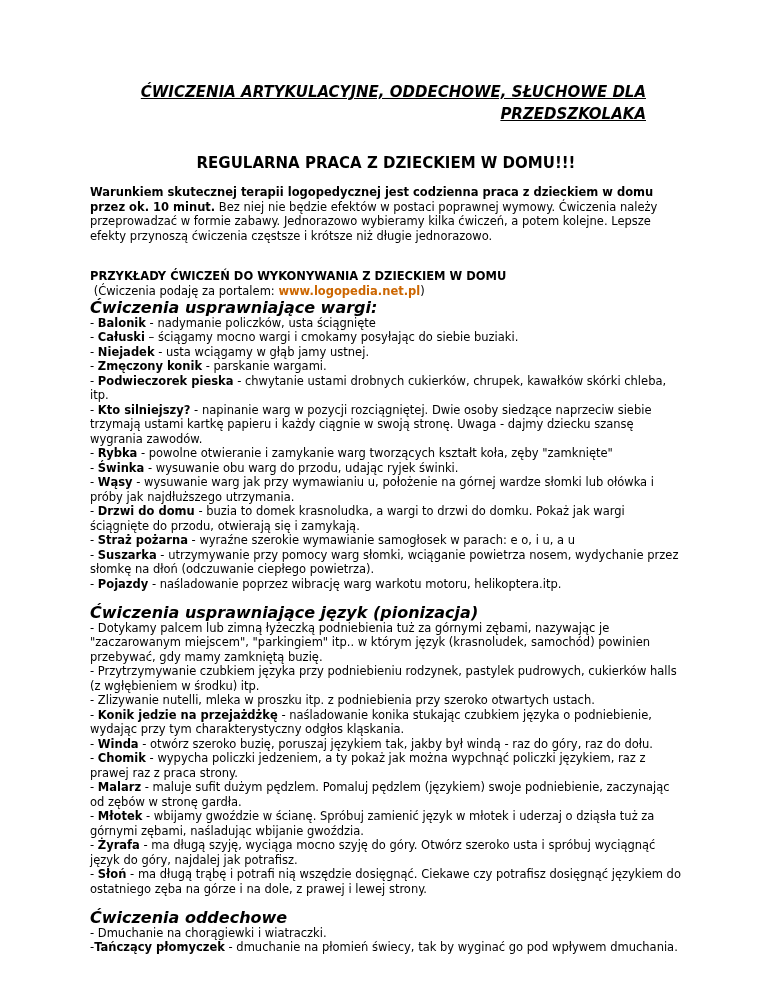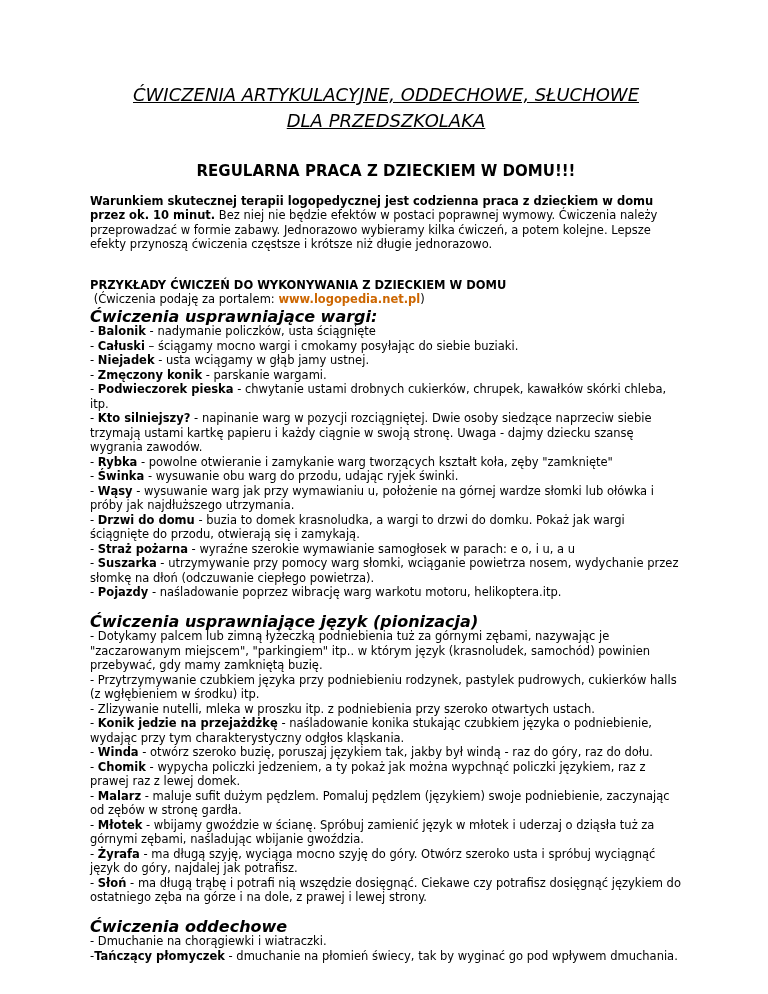--- a/index.html
+++ b/index.html
@@ -9,25 +9,25 @@
     box-sizing:border-box;
     padding:82px 86px 20px 90px;
     background:#ffffff;
     font-family:"DejaVu Sans","Liberation Sans",sans-serif;
     font-size:11.5px;
     line-height:14.5px;
     color:#000000;
     overflow:hidden;
   }
   .doc-title{
-    font-size:18px;
-    font-weight:normal;
+    font-size:15px;
+    font-weight:bold;
     font-style:italic;
     text-decoration:underline;
-    text-align:center;
+    text-align:right;
     max-width:520px;
     margin:0 auto 30px auto;
     line-height:1.45;
   }
   .subtitle{
     font-size:15px;
     font-weight:bold;
     text-align:center;
     margin:0 0 15px 0;
   }
@@ -77,21 +77,21 @@
         <p class="item"><span>- </span><strong>Suszarka</strong><span> - utrzymywanie przy pomocy warg słomki, wciąganie powietrza nosem, wydychanie przez słomkę na dłoń (odczuwanie ciepłego powietrza).</span></p>
         <p class="item"><span>- </span><strong>Pojazdy</strong><span> - naśladowanie poprzez wibrację warg warkotu motoru, helikoptera.itp.</span></p>
       </div>
       <div class="section">
         <p class="section-heading">Ćwiczenia usprawniające język (pionizacja)</p>
         <p class="item"><span>- </span><strong></strong><span>Dotykamy palcem lub zimną łyżeczką podniebienia tuż za górnymi zębami, nazywając je "zaczarowanym miejscem", "parkingiem" itp.. w którym język (krasnoludek, samochód) powinien przebywać, gdy mamy zamkniętą buzię.</span></p>
         <p class="item"><span>- </span><strong></strong><span>Przytrzymywanie czubkiem języka przy podniebieniu rodzynek, pastylek pudrowych, cukierków halls (z wgłębieniem w środku) itp.</span></p>
         <p class="item"><span>- </span><strong></strong><span>Zlizywanie nutelli, mleka w proszku itp. z podniebienia przy szeroko otwartych ustach.</span></p>
         <p class="item"><span>- </span><strong>Konik jedzie na przejażdżkę</strong><span> - naśladowanie konika stukając czubkiem języka o podniebienie, wydając przy tym charakterystyczny odgłos kląskania.</span></p>
         <p class="item"><span>- </span><strong>Winda</strong><span> - otwórz szeroko buzię, poruszaj językiem tak, jakby był windą - raz do góry, raz do dołu.</span></p>
-        <p class="item"><span>- </span><strong>Chomik</strong><span> - wypycha policzki jedzeniem, a ty pokaż jak można wypchnąć policzki językiem, raz z prawej raz z lewej domek.</span></p>
+        <p class="item"><span>- </span><strong>Chomik</strong><span> - wypycha policzki jedzeniem, a ty pokaż jak można wypchnąć policzki językiem, raz z prawej raz z praca strony.</span></p>
         <p class="item"><span>- </span><strong>Malarz</strong><span> - maluje sufit dużym pędzlem. Pomaluj pędzlem (językiem) swoje podniebienie, zaczynając od zębów w stronę gardła.</span></p>
         <p class="item"><span>- </span><strong>Młotek</strong><span> - wbijamy gwoździe w ścianę. Spróbuj zamienić język w młotek i uderzaj o dziąsła tuż za górnymi zębami, naśladując wbijanie gwoździa.</span></p>
         <p class="item"><span>- </span><strong>Żyrafa</strong><span> - ma długą szyję, wyciąga mocno szyję do góry. Otwórz szeroko usta i spróbuj wyciągnąć język do góry, najdalej jak potrafisz.</span></p>
         <p class="item"><span>- </span><strong>Słoń</strong><span> - ma długą trąbę i potrafi nią wszędzie dosięgnąć. Ciekawe czy potrafisz dosięgnąć językiem do ostatniego zęba na górze i na dole, z prawej i lewej strony.</span></p>
       </div>
       <div class="section">
         <p class="section-heading">Ćwiczenia oddechowe</p>
         <p class="item"><span>- </span><strong></strong><span>Dmuchanie na chorągiewki i wiatraczki.</span></p>
         <p class="item"><span>-</span><strong>Tańczący płomyczek</strong><span> - dmuchanie na płomień świecy, tak by wyginać go pod wpływem dmuchania.</span></p>
       </div>

